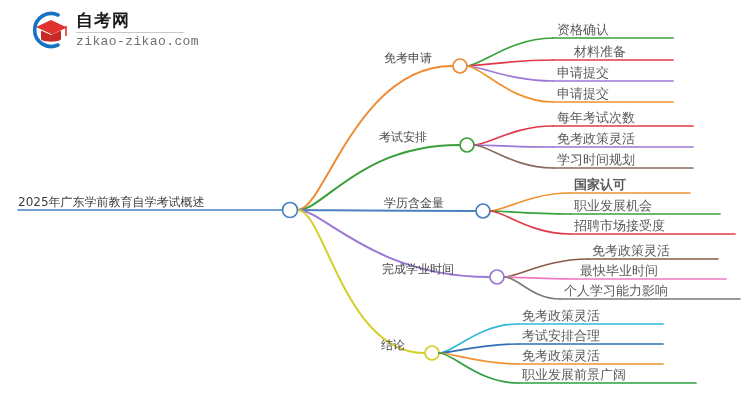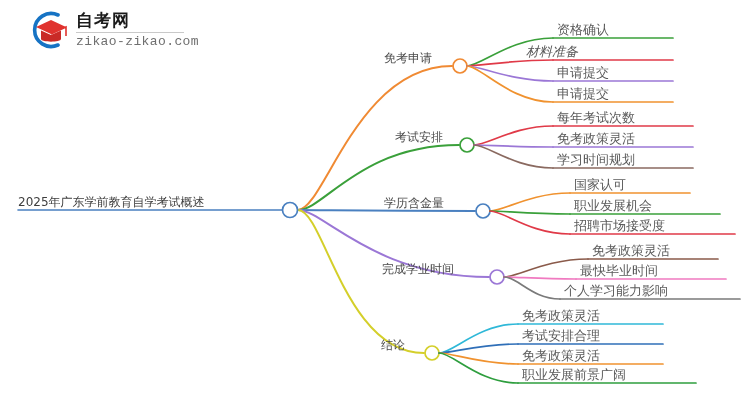--- a/index.html
+++ b/index.html
@@ -152,29 +152,29 @@
       <div class="logo-title">自考网</div>
       <div class="logo-rule"></div>
       <div class="logo-domain">zikao-zikao.com</div>
     </div>
   </div>
 
   <div id="label-layer">
       <div class="node-label root-label" style="left: 18px; top: 194px;">2025年广东学前教育自学考试概述</div>
       <div class="node-label branch-label" style="left: 384px; top: 50px;">免考申请</div>
       <div class="node-label leaf-label" style="left: 557px; top: 22px;">资格确认</div>
-      <div class="node-label leaf-label" style="left: 526px; top: 44px; font-style: italic;">材料准备</div>
+      <div class="node-label leaf-label" style="left: 574px; top: 44px;">材料准备</div>
       <div class="node-label leaf-label" style="left: 557px; top: 65px;">申请提交</div>
       <div class="node-label leaf-label" style="left: 557px; top: 86px;">申请提交</div>
-      <div class="node-label branch-label" style="left: 379px; top: 129px; margin-left: 16px;">考试安排</div>
+      <div class="node-label branch-label" style="left: 379px; top: 129px;">考试安排</div>
       <div class="node-label leaf-label" style="left: 557px; top: 110px;">每年考试次数</div>
       <div class="node-label leaf-label" style="left: 557px; top: 131px;">免考政策灵活</div>
       <div class="node-label leaf-label" style="left: 557px; top: 152px;">学习时间规划</div>
       <div class="node-label branch-label" style="left: 384px; top: 195px;">学历含金量</div>
-      <div class="node-label leaf-label" style="left: 574px; top: 177px;">国家认可</div>
+      <div class="node-label leaf-label" style="left: 574px; top: 177px; font-weight: bold;">国家认可</div>
       <div class="node-label leaf-label" style="left: 574px; top: 198px;">职业发展机会</div>
       <div class="node-label leaf-label" style="left: 574px; top: 218px;">招聘市场接受度</div>
       <div class="node-label branch-label" style="left: 382px; top: 261px;">完成学业时间</div>
       <div class="node-label leaf-label" style="left: 592px; top: 243px;">免考政策灵活</div>
       <div class="node-label leaf-label" style="left: 580px; top: 263px;">最快毕业时间</div>
       <div class="node-label leaf-label" style="left: 564px; top: 283px;">个人学习能力影响</div>
       <div class="node-label branch-label" style="left: 381px; top: 337px;">结论</div>
       <div class="node-label leaf-label" style="left: 522px; top: 308px;">免考政策灵活</div>
       <div class="node-label leaf-label" style="left: 522px; top: 328px;">考试安排合理</div>
       <div class="node-label leaf-label" style="left: 522px; top: 348px;">免考政策灵活</div>

